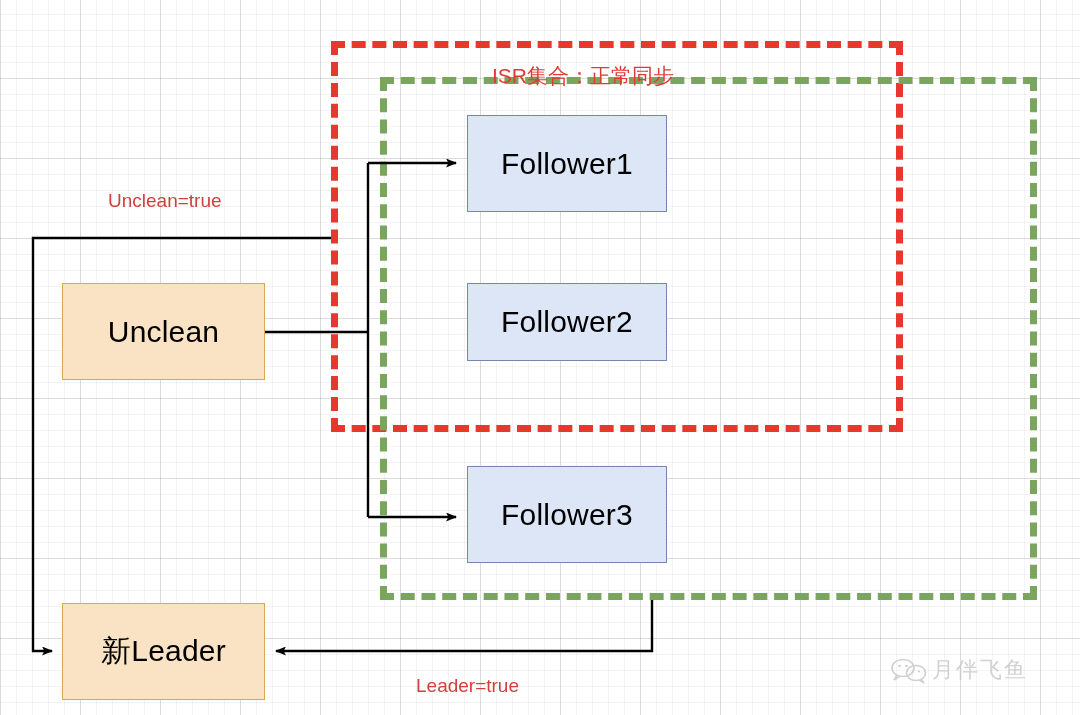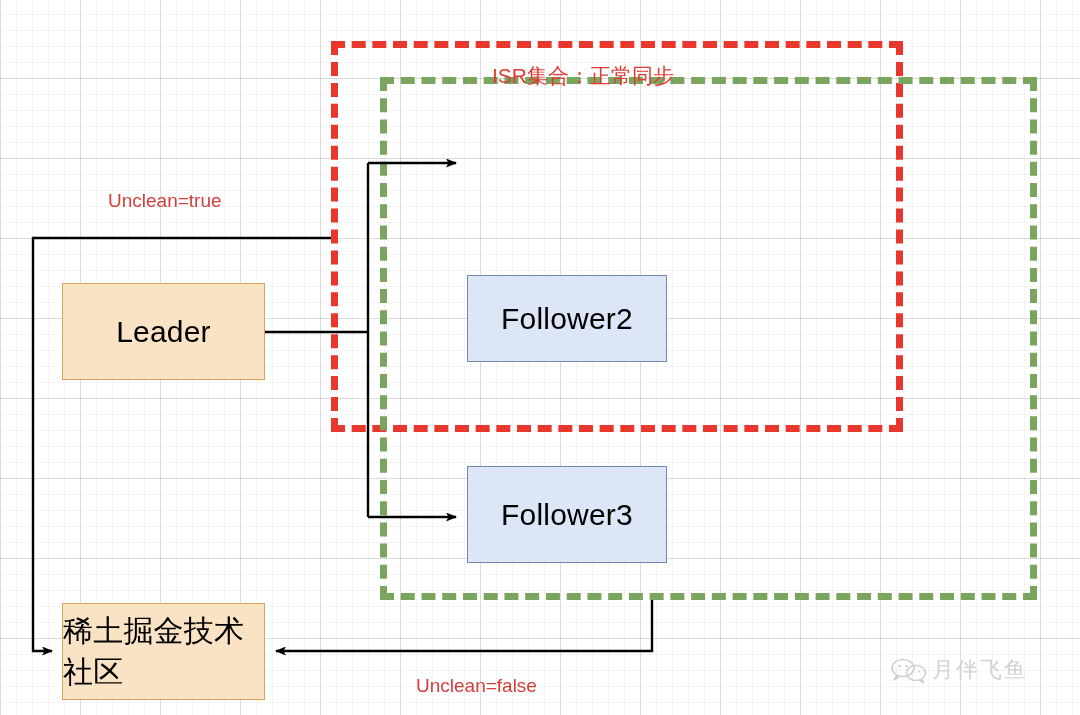--- a/index.html
+++ b/index.html
@@ -136,39 +136,42 @@
     <path d="M368,163 L368,517" stroke="#000000" stroke-width="2.4" fill="none"></path>
     <path d="M368,163 L456,163" stroke="#000000" stroke-width="2.4" fill="none" marker-end="url(#arrowhead)"></path>
     <path d="M368,517 L456,517" stroke="#000000" stroke-width="2.4" fill="none" marker-end="url(#arrowhead)"></path>
 
     <path d="M331,238 L33,238 L33,651 L52,651" stroke="#000000" stroke-width="2.4" fill="none" marker-end="url(#arrowhead)"></path>
 
     <path d="M652,600 L652,651 L276,651" stroke="#000000" stroke-width="2.4" fill="none" marker-end="url(#arrowhead)"></path>
   </svg>
 
   <div class="node node-leader" style="left:62px; top:283px; width:203px; height:97px;">
-    <span>Leader</span>
+    <span>Unclean</span>
   </div>
 
   <div class="node node-leader" style="left:62px; top:603px; width:203px; height:97px;">
-    <span>稀土掘金技术社区</span>
+    <span>新Leader</span>
   </div>
 
+  <div class="node node-follower" style="left:467px; top:115px; width:200px; height:97px;">
+    <span>Follower1</span>
+  </div>
 
-  <div class="node node-follower" style="left:467px; top:275px; width:200px; height:87px;">
+  <div class="node node-follower" style="left:467px; top:283px; width:200px; height:78px;">
     <span>Follower2</span>
   </div>
 
   <div class="node node-follower" style="left:467px; top:466px; width:200px; height:97px;justify-content:center;">
     <span>Follower3</span>
   </div>
 
   <div class="label" style="left:108px; top:190px;">Unclean=true</div>
 
-  <div class="label" style="left:416px; top:675px;">Unclean=false</div>
+  <div class="label" style="left:416px; top:675px;">Leader=true</div>
 
   <div class="watermark">
     <svg class="wm-icon" width="40" height="28" viewBox="0 0 40 28" xmlns="http://www.w3.org/2000/svg">
       <ellipse cx="13" cy="11" rx="11" ry="8.5" fill="none" stroke="#c9c9c9" stroke-width="1.6"></ellipse>
       <path d="M7,18 L4,23 L9.5,19.5" fill="none" stroke="#c9c9c9" stroke-width="1.6"></path>
       <circle cx="9.5" cy="9" r="1.3" fill="#c9c9c9"></circle>
       <circle cx="16.5" cy="9" r="1.3" fill="#c9c9c9"></circle>
       <ellipse cx="26" cy="16" rx="9.5" ry="7.5" fill="none" stroke="#c9c9c9" stroke-width="1.6"></ellipse>
       <path d="M31,22 L34,26 L29.5,23" fill="none" stroke="#c9c9c9" stroke-width="1.6"></path>
       <circle cx="23" cy="14.5" r="1.1" fill="#c9c9c9"></circle>

